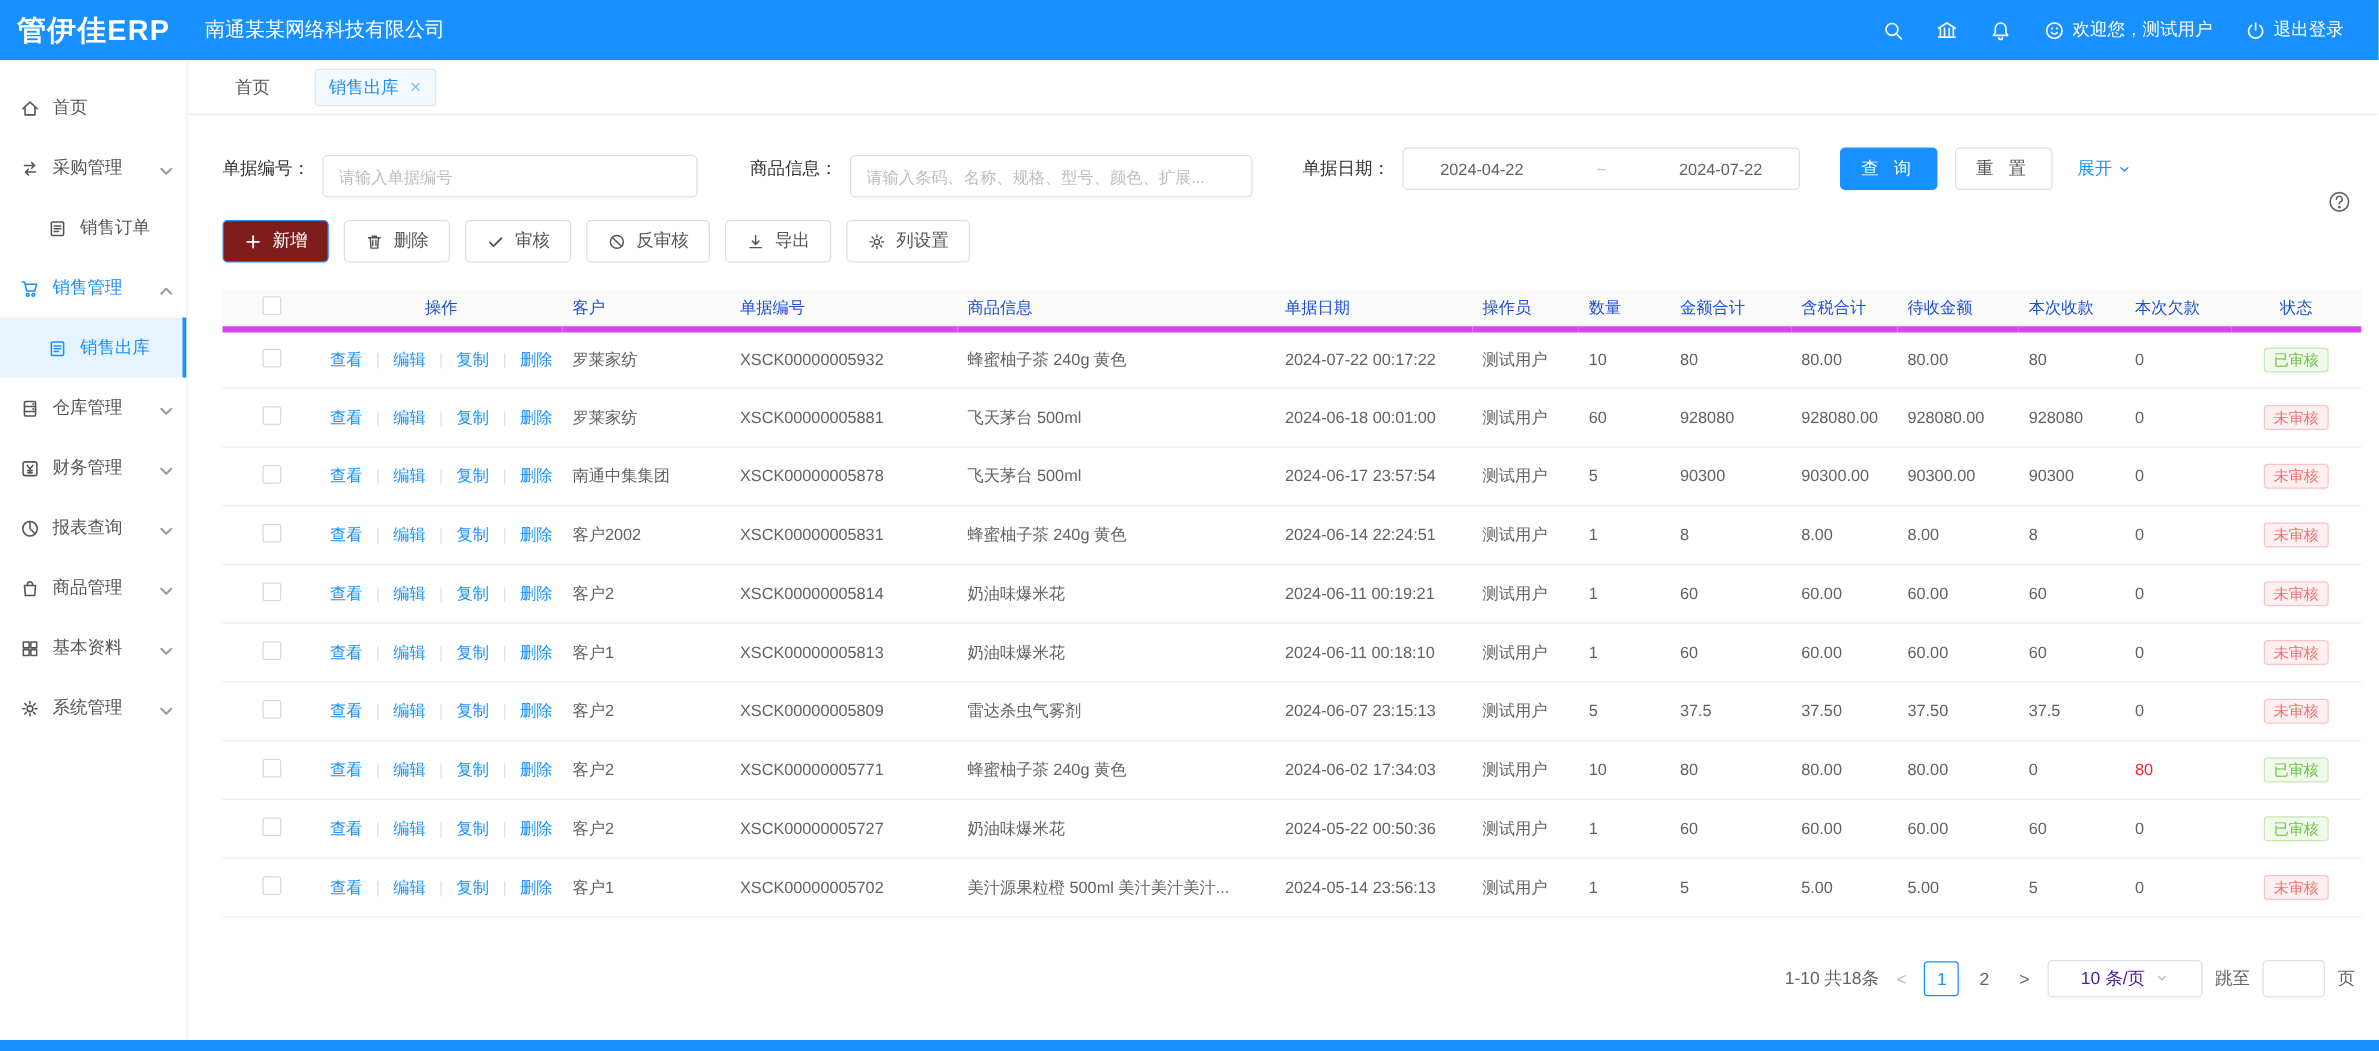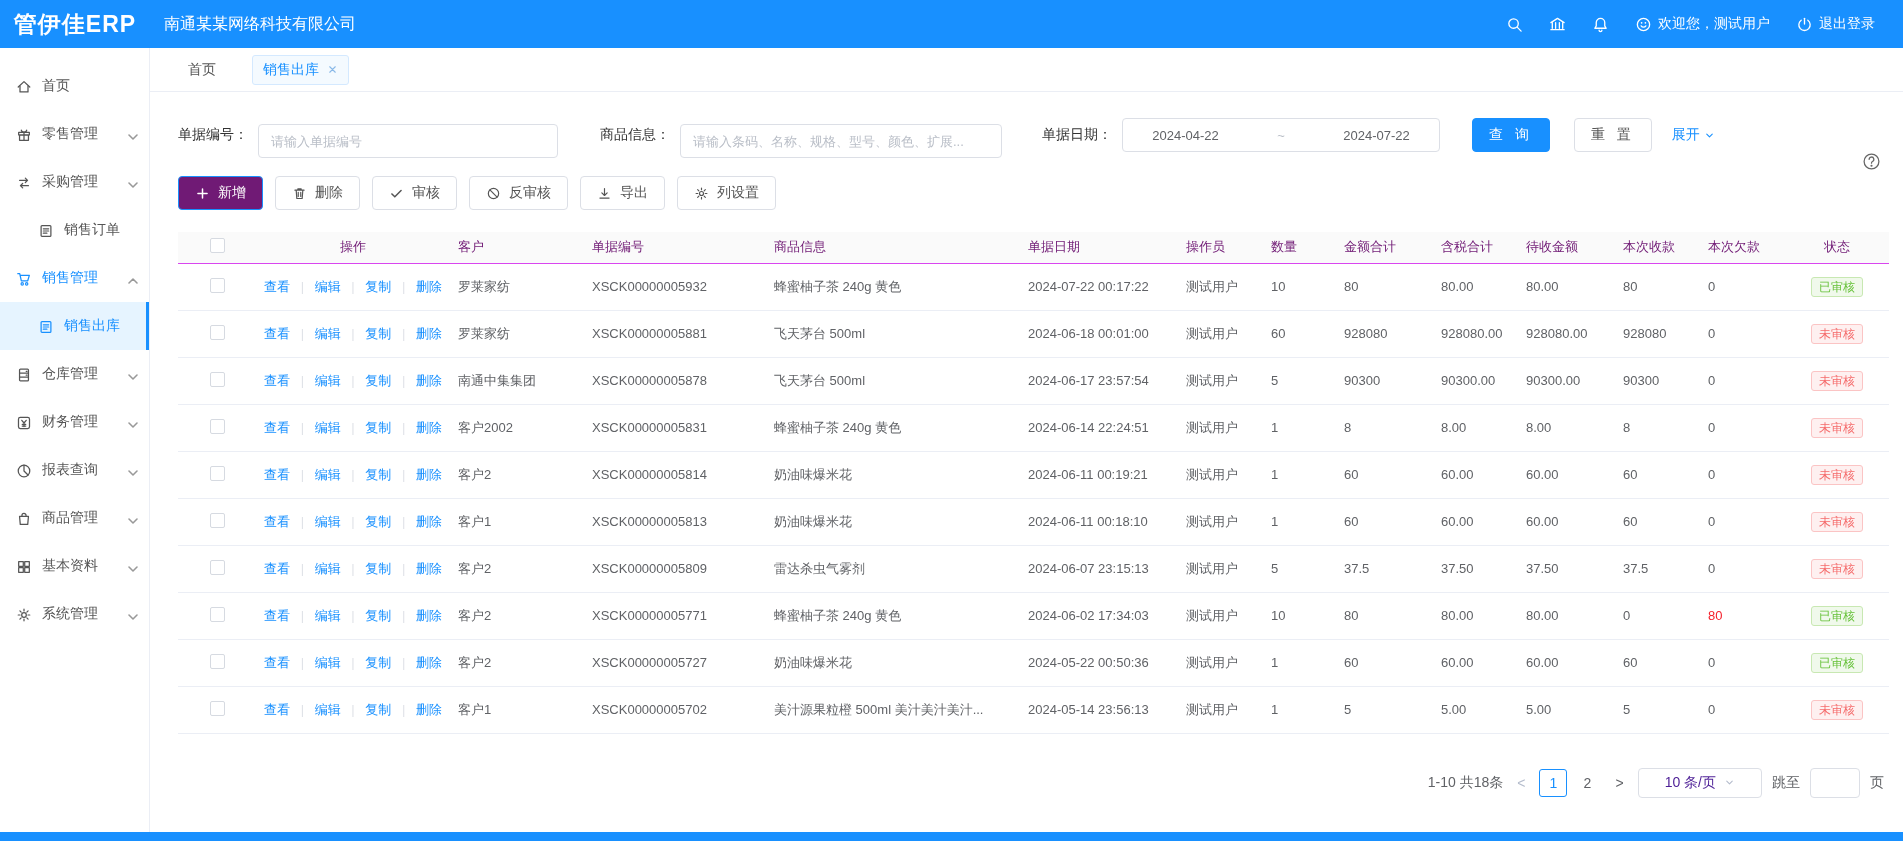--- a/index.html
+++ b/index.html
@@ -44,28 +44,28 @@
     align-items:center; justify-content:space-around; font-size:13px; color:#606266; margin-right:32px; cursor:pointer; }
   .btn { height:34px; border-radius:4px; border:1px solid #dcdfe6; background:#fff; padding:0 16px;
     font-size:14px; color:#555; cursor:pointer; font-family:inherit; letter-spacing:4px; }
   .btn.primary { background:#1890ff; border-color:#1890ff; color:#fff; }
   .expand-link { color:#1890ff; font-size:14px; margin-left:20px; display:flex; align-items:center; gap:4px; cursor:pointer; letter-spacing:0; }
   .expand-link .icon { width:11px; height:11px; }
   
   .toolbar { display:flex; align-items:center; gap:12px; margin-top:18px; }
   .tbtn { height:34px; border:1px solid #dcdfe6; border-radius:4px; background:#fff; color:#555;
     font-size:14px; padding:0 16px; display:flex; align-items:center; gap:8px; cursor:pointer; font-family:inherit; }
-  .tbtn.primary { background:#701a75; border-color:#1890ff; color:#fff; }
+  .tbtn.primary { background:#7f1d1d; border-color:#1890ff; color:#fff; }
   .tbtn .icon { width:15px; height:15px; }
   .help-wrap { position:absolute; right:22px; top:60px; color:#666; cursor:pointer; }
   .help-wrap .icon { width:19px; height:19px; stroke-width:1.2; }
   
   table { border-collapse:collapse; table-layout:fixed; width:1711px; margin-top:22px; font-size:13px; }
-  thead th { background:#fafafa; height:31px; font-weight:500; color:#701a75; text-align:left; padding:0 8px;
-    border-bottom:1px solid #d946ef; white-space:nowrap; }
+  thead th { background:#fafafa; height:31px; font-weight:500; color:#1d4ed8; text-align:left; padding:0 8px;
+    border-bottom:5px solid #d946ef; white-space:nowrap; }
   th.c, td.c { text-align:center; }
   tbody td { height:47px; border-bottom:1px solid #ebeef5; padding:0 8px; color:#606266; white-space:nowrap;
     overflow:hidden; text-overflow:ellipsis; }
   .cbx { display:inline-block; width:15px; height:15px; border:1px solid #d6dae1; border-radius:2px;
     background:#fff; cursor:pointer; }
   .op-links { display:flex; align-items:center; justify-content:space-between; }
   .op-link { color:#1890ff; cursor:pointer; }
   .op-sep { color:#e0e3e8; margin:0 7px; }
   .badge { display:inline-block; padding:3px 7px; border-radius:3px; font-size:12px; line-height:1; }
   .badge.success { color:#67c23a; background:#f0f9eb; border:1px solid #c8e8b2; }
@@ -233,29 +233,20 @@
 <div class="layout">
   <aside class="sidebar" id="sidebar">
       <div class="side-item">
         <span><svg class="icon">
             <use href="#i-home"></use>
           </svg></span>
         <span>首页</span>
       </div>
       <div class="side-item">
         <span><svg class="icon">
-            <use href="#i-retail"></use>
-          </svg></span>
-        <span>零售管理</span>
-        <span class="chev"><svg class="icon">
-            <use href="#i-chev-down"></use>
-          </svg></span>
-      </div>
-      <div class="side-item">
-        <span><svg class="icon">
             <use href="#i-purchase"></use>
           </svg></span>
         <span>采购管理</span>
         <span class="chev"><svg class="icon">
             <use href="#i-chev-down"></use>
           </svg></span>
       </div>
       <div class="side-item child">
         <span><svg class="icon">
             <use href="#i-doc"></use>
@@ -351,21 +342,21 @@
         <input class="finput bill-input" placeholder="请输入单据编号" style="">
         <span class="flabel">商品信息：</span>
         <input class="finput prod-input" placeholder="请输入条码、名称、规格、型号、颜色、扩展..." style="">
         <span class="flabel">单据日期：</span>
         <div class="date-box">
           <span>2024-04-22</span>
           <span style="color:#b9bec7">~</span>
           <span>2024-07-22</span>
         </div>
         <button class="btn primary">查 询</button>
-        <button class="btn" style="margin-left:24px">重 置</button>
+        <button class="btn" style="margin-left:14px">重 置</button>
         <span class="expand-link">
           <span>展开</span>
           <svg class="icon">
               <use href="#i-chev-down"></use>
             </svg>
         </span>
       </div>
 
       <div class="toolbar" id="toolbar">
           <button class="tbtn primary">

